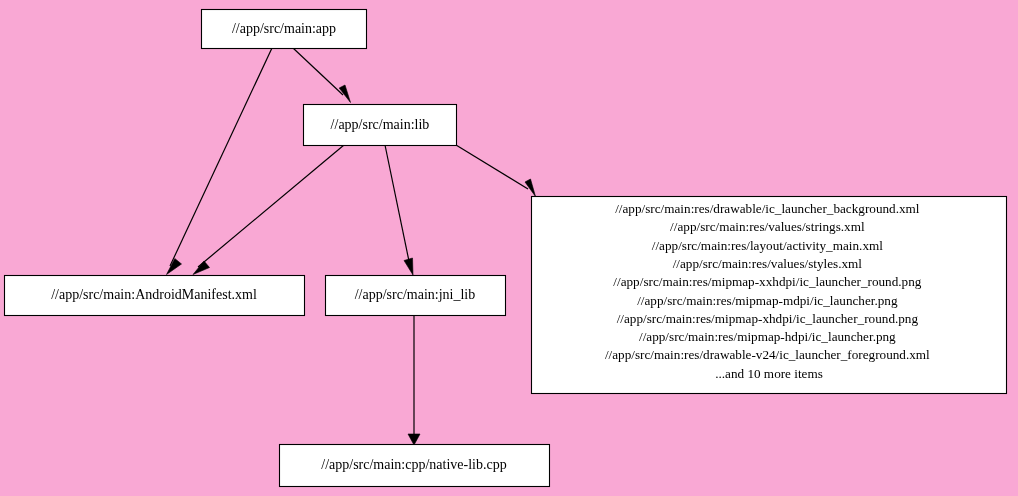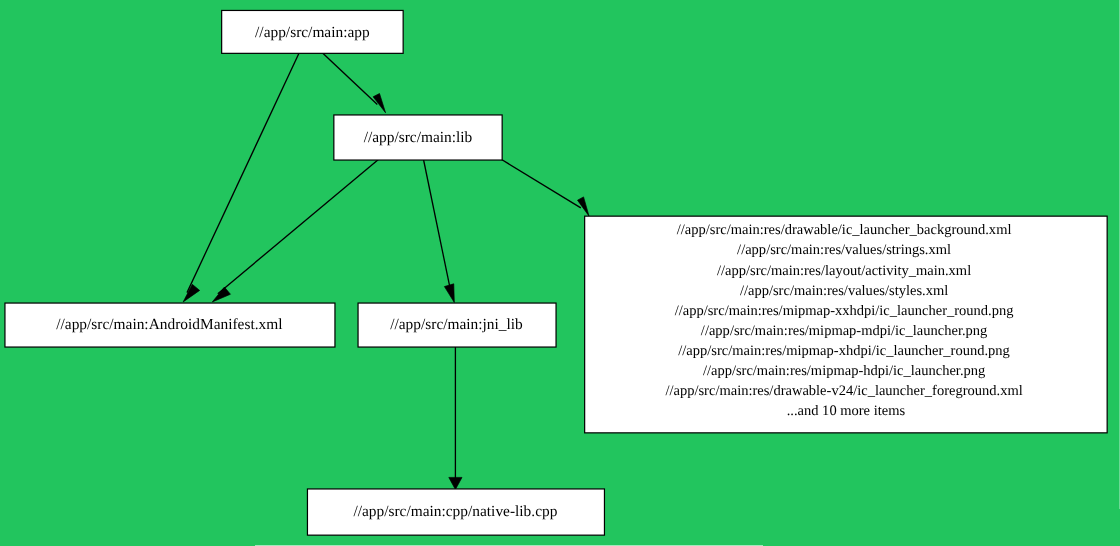--- a/index.html
+++ b/index.html
@@ -4,21 +4,21 @@
 <style>
   html, body {
     margin: 0;
     padding: 0;
     background: #ffffff;
   }
   #graph-root {
     position: relative;
     width: 1018px;
     height: 496px;
-    background: #22c55e;
+    background: #f9a8d4;
     overflow: hidden;
     font-family: "Liberation Serif", "DejaVu Serif", serif;
   }
   svg#graph-canvas {
     position: absolute;
     top: 0;
     left: 0;
     width: 1018px;
     height: 496px;
     display: block;

